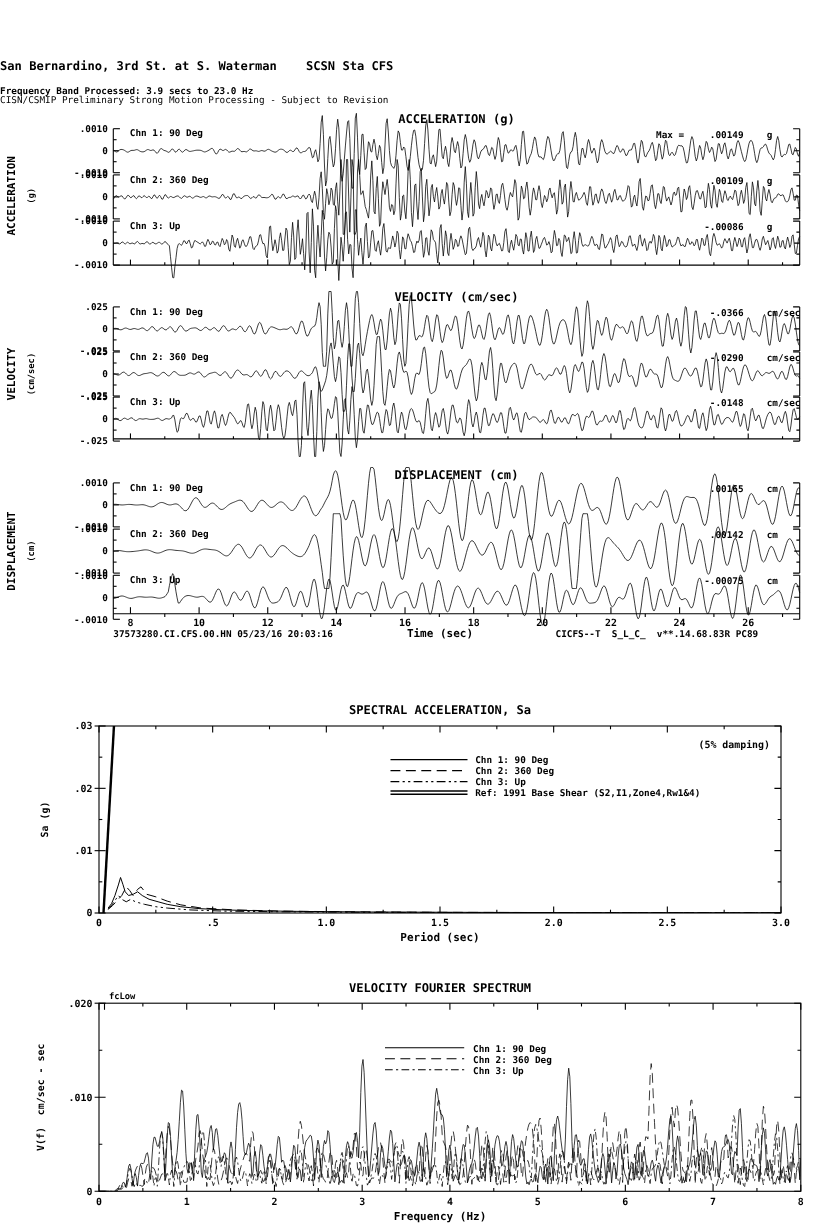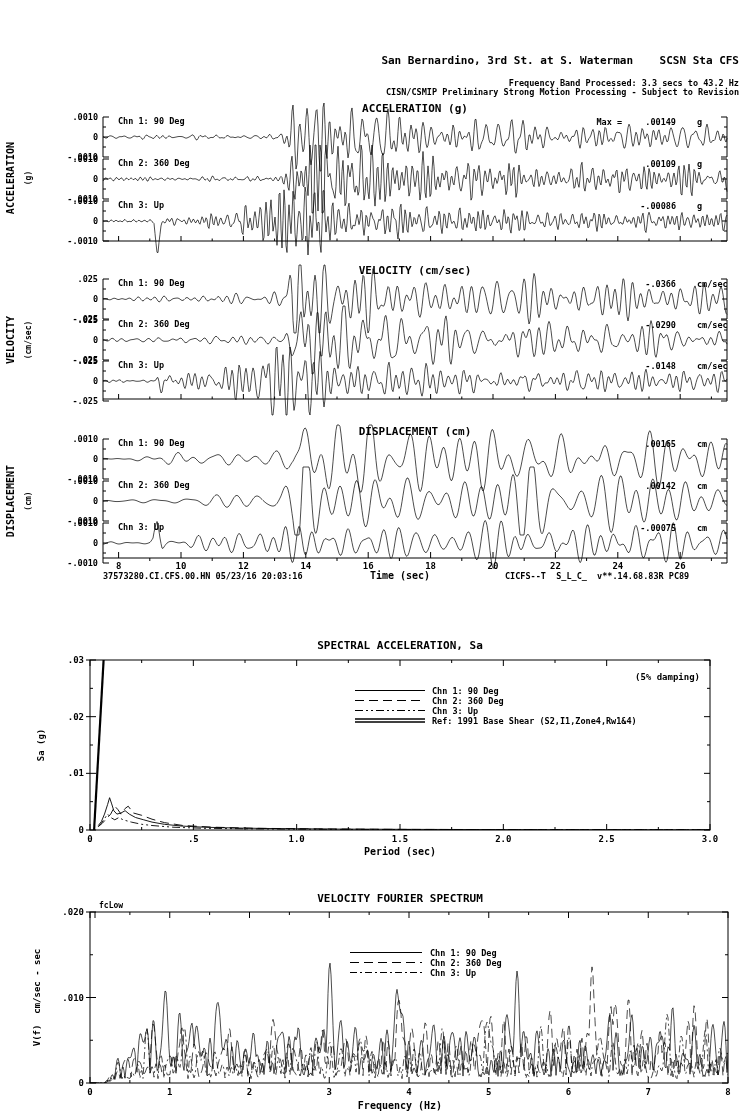--- a/index.html
+++ b/index.html
@@ -1,32 +1,32 @@
 <!DOCTYPE html>
 <html><head>
 <meta charset="utf-8">
 <style>
   html,body{margin:0;padding:0;background:#fff;}
   .page{position:relative;width:739px;height:1115px;background:#ffffff;overflow:hidden;
         font-family:"DejaVu Sans Mono",monospace;color:#000;}
-  .hdr{position:absolute;left:0;width:739px;text-align:right;white-space:pre;line-height:1;}
+  .hdr{position:absolute;left:0;width:739px;text-align:left;white-space:pre;line-height:1;}
   .h1{top:55px;font-size:11px;font-weight:bold;}
   .h2{top:67px;font-size:11px;font-weight:bold;}
   .h3{top:79px;font-size:8.5px;font-weight:bold;}
-  .h4{top:88px;font-size:8.5px;font-weight:bold;}
+  .h4{top:88px;font-size:8.5px;font-weight:normal;}
   svg{position:absolute;left:0;top:0;}
   svg text{font-family:"DejaVu Sans Mono",monospace;fill:#000;font-weight:bold;white-space:pre;}.t8{font-size:8px}.t85{font-size:8.5px}.t9{font-size:9px}
   .t10{font-size:10px}.t11{font-size:11px}
 </style>
 </head>
 <body>
 
 <div class="page">
   <div class="hdr h1">San Bernardino, 3rd St. at S. Waterman    SCSN Sta CFS</div>
-  <div class="hdr h3">Frequency Band Processed: 3.3 secs to 43.2 Hz</div>
+  <div class="hdr h3">Frequency Band Processed: 3.9 secs to 23.0 Hz</div>
   <div class="hdr h4">CISN/CSMIP Preliminary Strong Motion Processing - Subject to Revision</div>
   <svg id="plots" width="739" height="1115" viewBox="0 0 739 1115">
       <text x="415" y="112" class="t11" text-anchor="middle">ACCELERATION (g)</text>
       <text x="14" y="178" class="t10" text-anchor="middle" transform="rotate(-90 14 178)">ACCELERATION</text>
       <text x="31" y="178" class="t8" text-anchor="middle" transform="rotate(-90 31 178)">(g)</text>
       <line x1="103" y1="117" x2="103" y2="157" stroke="#000" stroke-width="1"></line>
       <line x1="103" y1="117" x2="109" y2="117" stroke="#000" stroke-width="1"></line>
       <line x1="103" y1="127" x2="106" y2="127" stroke="#000" stroke-width="1"></line>
       <line x1="103" y1="137" x2="108" y2="137" stroke="#000" stroke-width="1"></line>
       <line x1="103" y1="147" x2="106" y2="147" stroke="#000" stroke-width="1"></line>

